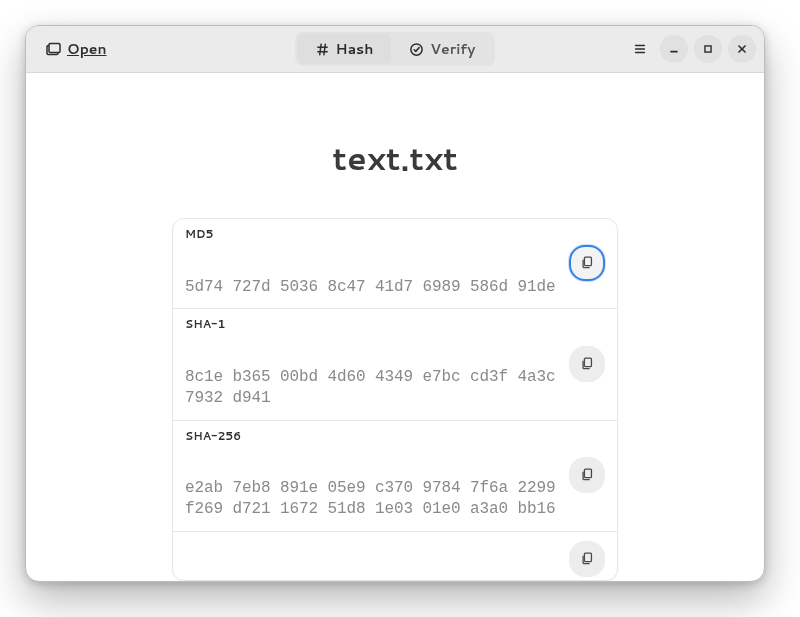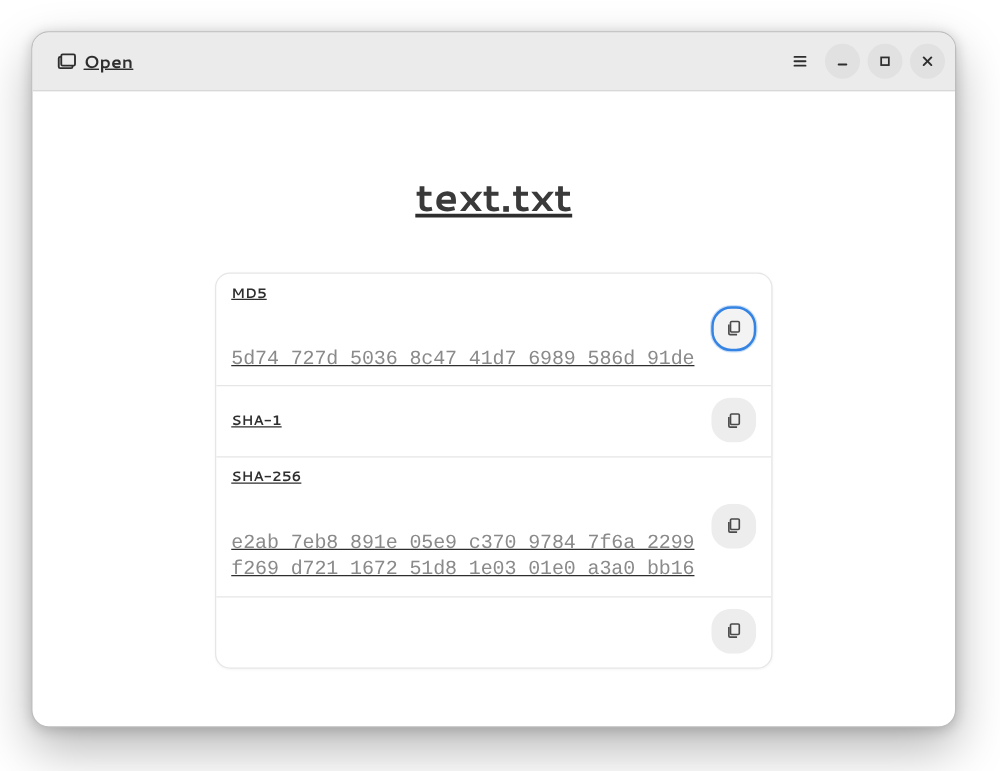--- a/index.html
+++ b/index.html
@@ -26,21 +26,21 @@
   }
   .window{
     position:absolute;
     left:25px;top:25px;
     width:738px;height:555px;
     background:var(--bg);
     border-radius:14px;
     border:1px solid #bdbdbd;
     overflow:hidden;
     box-shadow:0 2px 10px rgba(0,0,0,.18),0 18px 40px rgba(0,0,0,.28);
-    display:flex;flex-direction:column;text-decoration:underline;
+    display:flex;flex-direction:column;
   }
   
   .headerbar{
     height:46px;
     background:var(--headerbar);
     border-bottom:1px solid var(--headerbar-border);
     display:flex;align-items:center;
     padding:0 8px;
     gap:8px;
     position:relative;
@@ -138,20 +138,44 @@
         <span>
           <svg width="16" height="16" viewBox="0 0 16 16" fill="none" stroke="#2e2e2e" stroke-width="1.5">
             <rect x="2" y="4.5" width="11" height="9" rx="1.2"></rect>
             <rect x="4" y="2.5" width="11" height="9" rx="1.2" fill="#ebebeb"></rect>
           </svg>
         </span>
         <span class="underline">Open</span>
       </div>
     </div>
 
+    <div class="hb-center">
+      <div class="switcher">
+        <div class="seg active">
+          <span>
+            <svg width="15" height="15" viewBox="0 0 16 16" fill="none" stroke="#2e2e2e" stroke-width="1.6" stroke-linecap="round">
+              <line x1="3" y1="5.5" x2="13" y2="5.5"></line>
+              <line x1="3" y1="10.5" x2="13" y2="10.5"></line>
+              <line x1="6.5" y1="2.5" x2="5" y2="13.5"></line>
+              <line x1="11" y1="2.5" x2="9.5" y2="13.5"></line>
+            </svg>
+          </span>
+          <span>Hash</span>
+        </div>
+        <div class="seg">
+          <span>
+            <svg width="15" height="15" viewBox="0 0 16 16" fill="none" stroke="#2e2e2e" stroke-width="1.6" stroke-linecap="round" stroke-linejoin="round">
+              <circle cx="8" cy="8" r="6"></circle>
+              <polyline points="5.5,8.3 7.2,10 10.8,6"></polyline>
+            </svg>
+          </span>
+          <span>Verify</span>
+        </div>
+      </div>
+    </div>
 
     <div class="hb-right">
       <div class="icon-btn flat">
         <span>
           <svg width="14" height="14" viewBox="0 0 16 16" fill="none" stroke="#2e2e2e" stroke-width="1.8" stroke-linecap="round">
             <line x1="3" y1="4" x2="13" y2="4"></line>
               <line x1="3" y1="8" x2="13" y2="8"></line>
               <line x1="3" y1="12" x2="13" y2="12"></line>
           </svg>
         </span>
@@ -194,20 +218,21 @@
               <svg width="15" height="15" viewBox="0 0 16 16" fill="none" stroke="#4a4a4a" stroke-width="1.4">
                 <rect x="4.7" y="2.3" width="7.5" height="9" rx="1"></rect>
                 <path d="M3.3 5v7.5a1 1 0 0 0 1 1h6"></path>
               </svg>
             </span>
           </div>
         </div>
         <div class="hashrow">
           <div class="text">
             <div class="algo">SHA-1</div>
+            <div class="digest">8c1e b365 00bd 4d60 4349 e7bc cd3f 4a3c 7932 d941</div>
           </div>
           <div class="copy-btn">
             <span>
               <svg width="15" height="15" viewBox="0 0 16 16" fill="none" stroke="#4a4a4a" stroke-width="1.4">
                 <rect x="4.7" y="2.3" width="7.5" height="9" rx="1"></rect>
                 <path d="M3.3 5v7.5a1 1 0 0 0 1 1h6"></path>
               </svg>
             </span>
           </div>
         </div>

